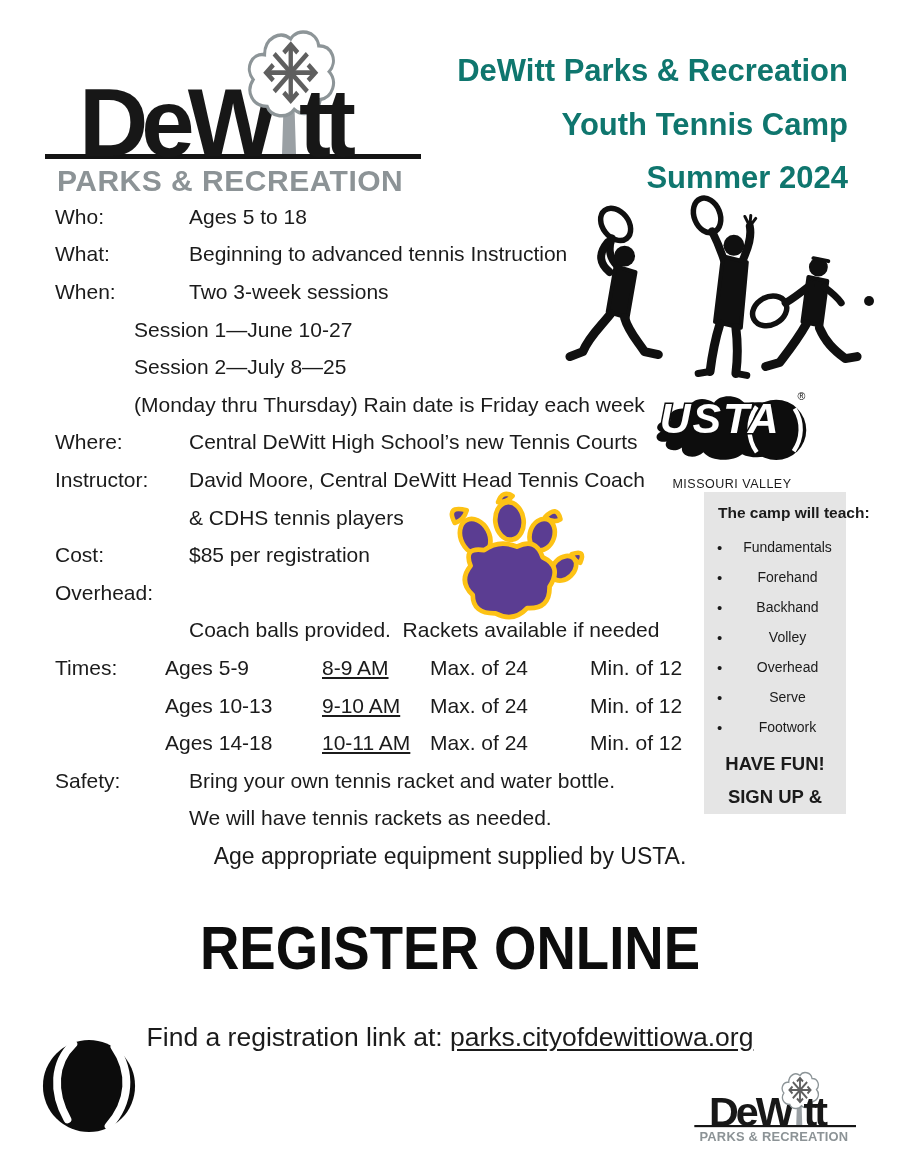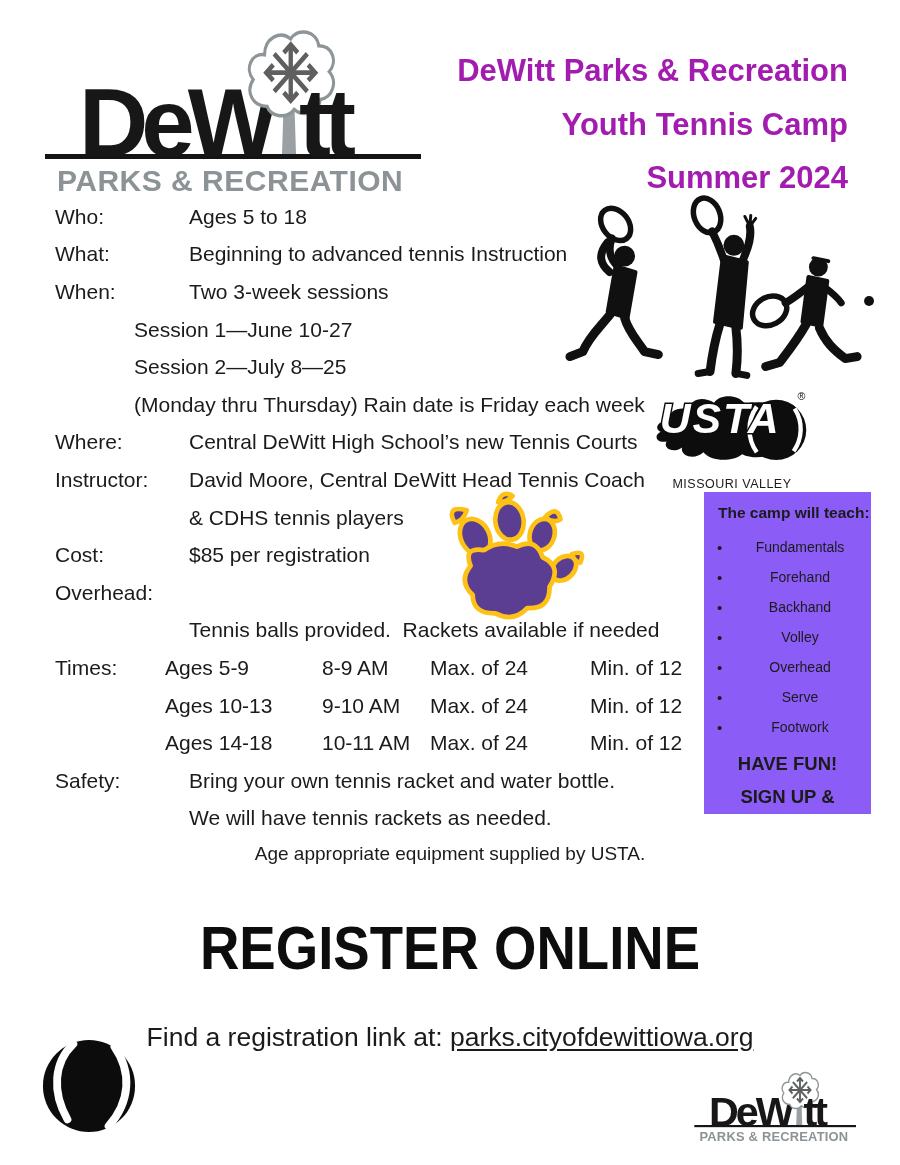--- a/index.html
+++ b/index.html
@@ -16,54 +16,54 @@
            line-height:1;letter-spacing:-7px;color:#171717;}
   .tree{position:absolute;left:196px;top:-15px;width:96px;height:131px;}
   .logo-sub{margin-top:5px;font-weight:bold;font-size:30px;letter-spacing:.5px;
             color:#8c9396;padding-left:12px;white-space:nowrap;}
   .logo-main{position:absolute;left:45px;top:40px;}
   .logo-foot{position:absolute;top:1076px;right:44px;transform:scale(.43);
              transform-origin:top right;}
 
   
   .title{position:absolute;top:44px;right:52px;text-align:right;font-weight:bold;
-         font-size:31px;line-height:53.5px;color:#a21caf;white-space:nowrap;}
+         font-size:31px;line-height:53.5px;color:#0f766e;white-space:nowrap;}
 
   
   .info{position:absolute;left:55px;top:198px;width:660px;font-size:21px;}
   .row{display:flex;height:37.6px;align-items:center;white-space:nowrap;gap:24px;}
   .lbl{flex:0 0 110px;}
   .row.sess .lbl{flex:0 0 55px;}
   .val{white-space:pre-wrap;}
   .trow{display:flex;height:37.6px;align-items:center;white-space:nowrap;}
-  .tc-lbl{flex:0 0 110px;} .tc-age{flex:0 0 157px;} .tc-time{flex:0 0 108px;}
+  .tc-lbl{flex:0 0 110px;} .tc-age{flex:0 0 157px;} .tc-time{flex:0 0 108px;text-decoration:underline;}
   .tc-max{flex:0 0 160px;} .tc-min{flex:1;}
 
   
   .center-line{position:absolute;left:0;width:100%;text-align:center;white-space:nowrap;}
-  .usta-note{top:843px;font-size:19px;}
+  .usta-note{top:843px;font-size:23px;}
   .phone{top:872px;font-size:24.5px;}
   .register{top:912px;font-size:62px;font-weight:bold;letter-spacing:0;
             transform:scaleX(.88);color:#0d0d0d;}
   .find{top:1022px;font-size:26.5px;}
   .find a{color:inherit;text-decoration:underline;text-underline-offset:3px;}
 
   
   .players{position:absolute;left:558px;top:188px;width:318px;height:196px;}
   .usta-block{position:absolute;left:643px;top:382px;width:178px;text-align:center;}
   .usta-block svg{width:165px;height:90px;}
   .usta-region{font-size:12.5px;font-weight:normal;letter-spacing:.5px;margin-top:1px;}
   .usta-state{font-size:11.5px;font-weight:bold;}
   .usta-text{font-family:"Liberation Sans",sans-serif;}
   .paw{position:absolute;left:430px;top:489px;width:162px;height:146px;}
   .ball-icon{position:absolute;left:40px;top:1036px;width:98px;height:100px;}
 
   
-  .teach-box{position:absolute;left:704px;top:492px;width:167px;height:322px;
-             background:#8b5cf6;box-sizing:border-box;padding:12px 8px 10px 8px;}
+  .teach-box{position:absolute;left:704px;top:492px;width:142px;height:322px;
+             background:#e5e5e5;box-sizing:border-box;padding:12px 8px 10px 8px;}
   .teach-title{font-size:15.5px;font-weight:bold;margin:0 0 10px 6px;white-space:nowrap;}
   .teach-item{display:flex;align-items:center;height:30px;}
   .teach-bullet{flex:0 0 20px;padding-left:5px;font-size:15px;}
   .teach-text{flex:1;text-align:center;font-size:14px;}
   .signup{text-align:center;font-weight:bold;font-size:18.5px;line-height:33px;margin-top:5px;}
 </style>
 </head>
 <body>
 
 <div class="page">
@@ -229,21 +229,21 @@
     <div class="row">
         <span class="lbl">Cost:</span>
         <span class="val">$85 per registration</span>
       </div>
     <div class="row">
         <span class="lbl">Overhead:</span>
         <span class="val"></span>
       </div>
     <div class="row">
         <span class="lbl"></span>
-        <span class="val">Tennis balls provided.  Rackets available if needed</span>
+        <span class="val">Coach balls provided.  Rackets available if needed</span>
       </div>
 
     <div class="trow">
       <span class="tc-lbl">Times:</span>
       <span class="tc-age">Ages 5-9</span>
       <span class="tc-time">8-9 AM</span>
       <span class="tc-max">Max. of 24</span>
       <span class="tc-min">Min. of 12</span>
     </div>
     <div class="trow">

